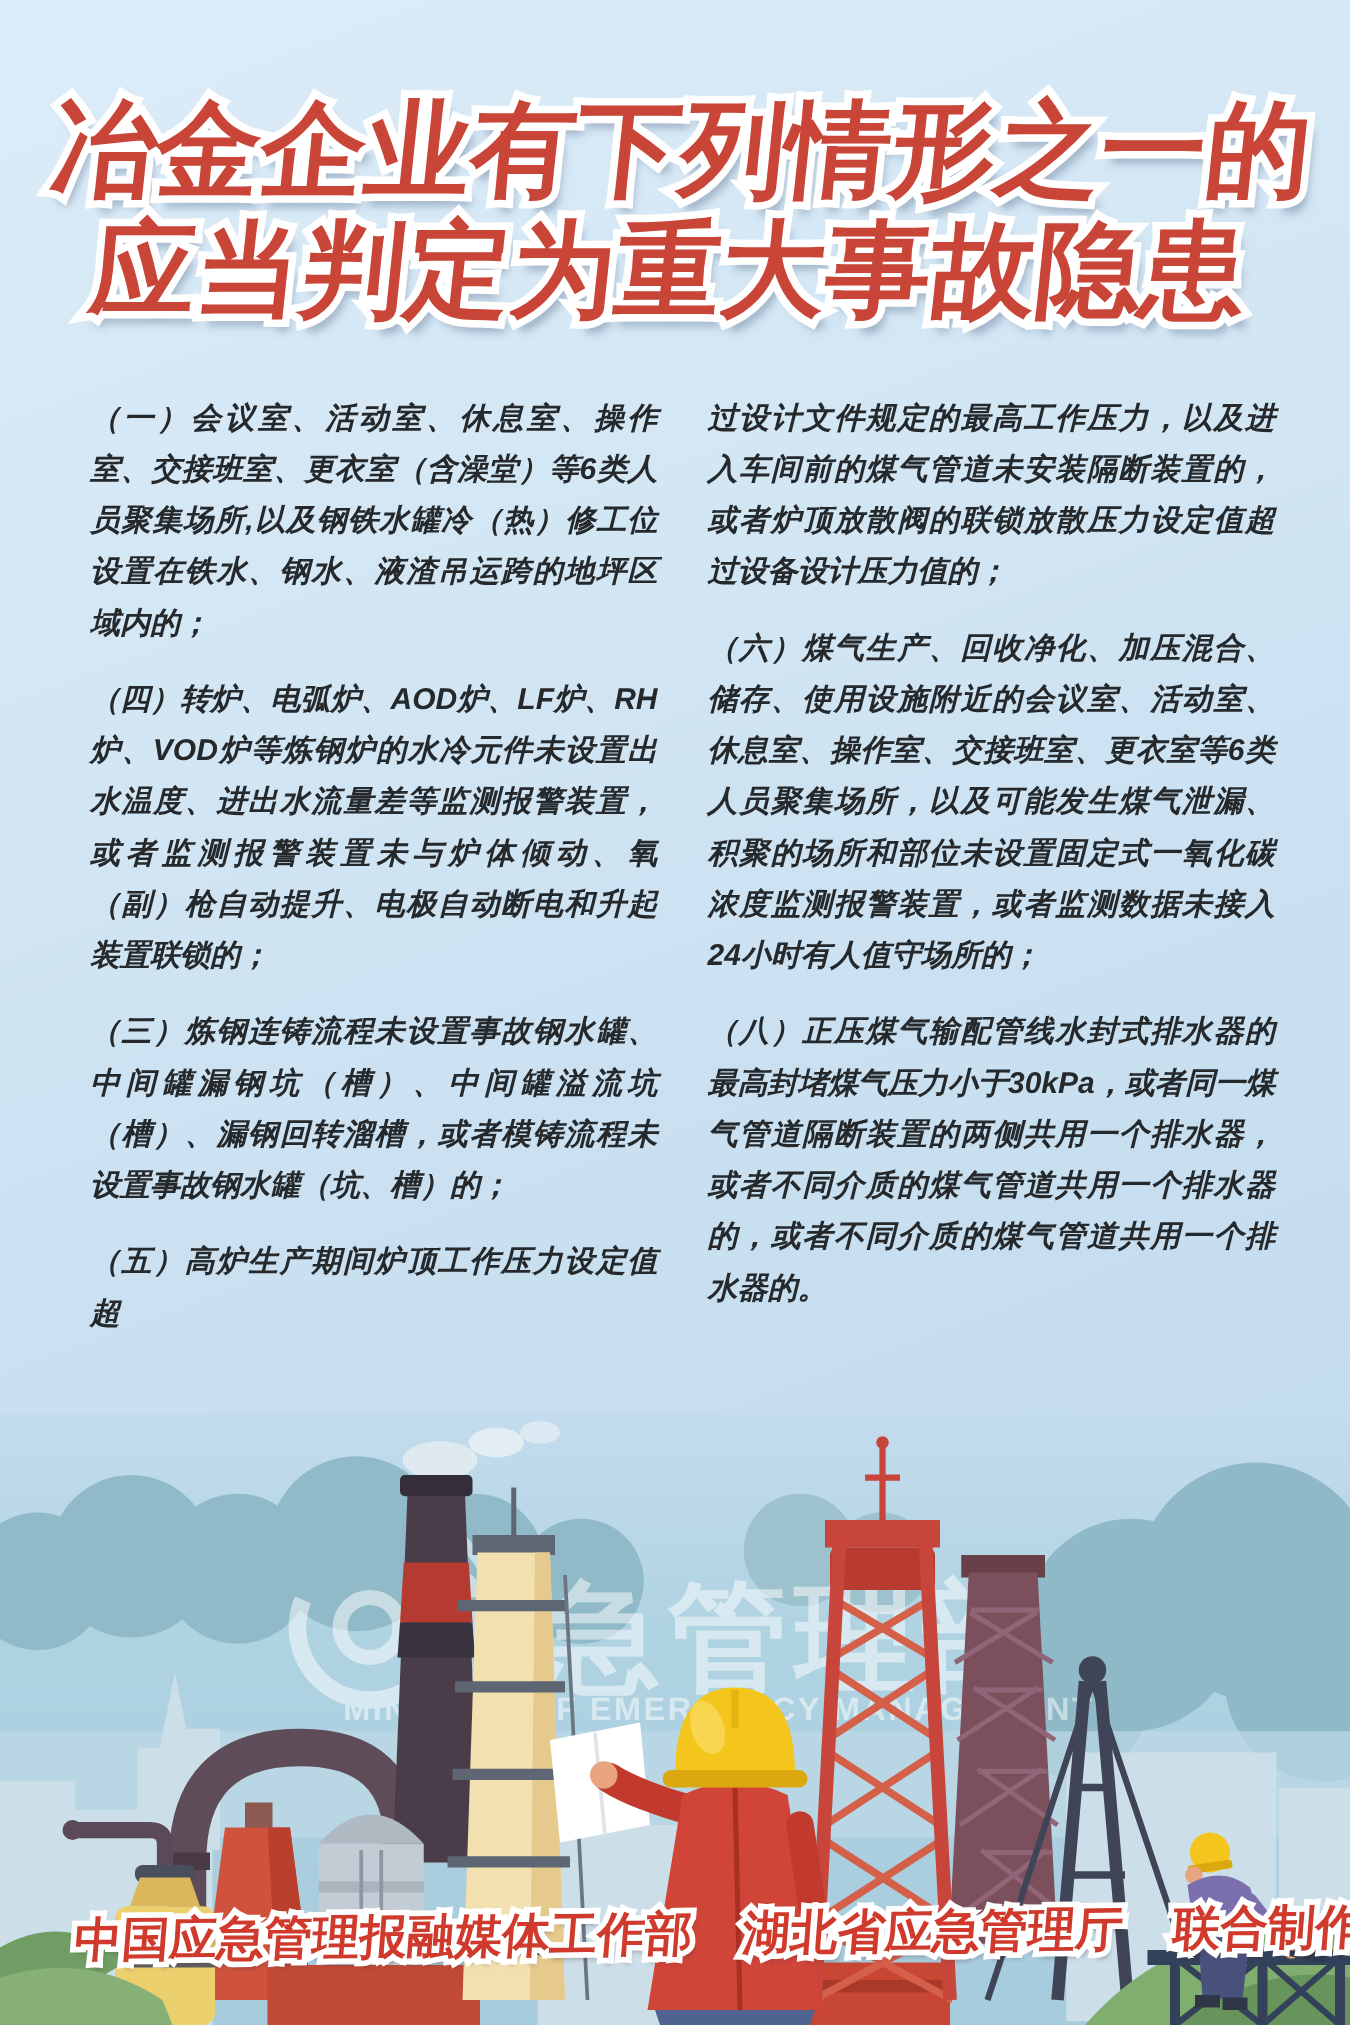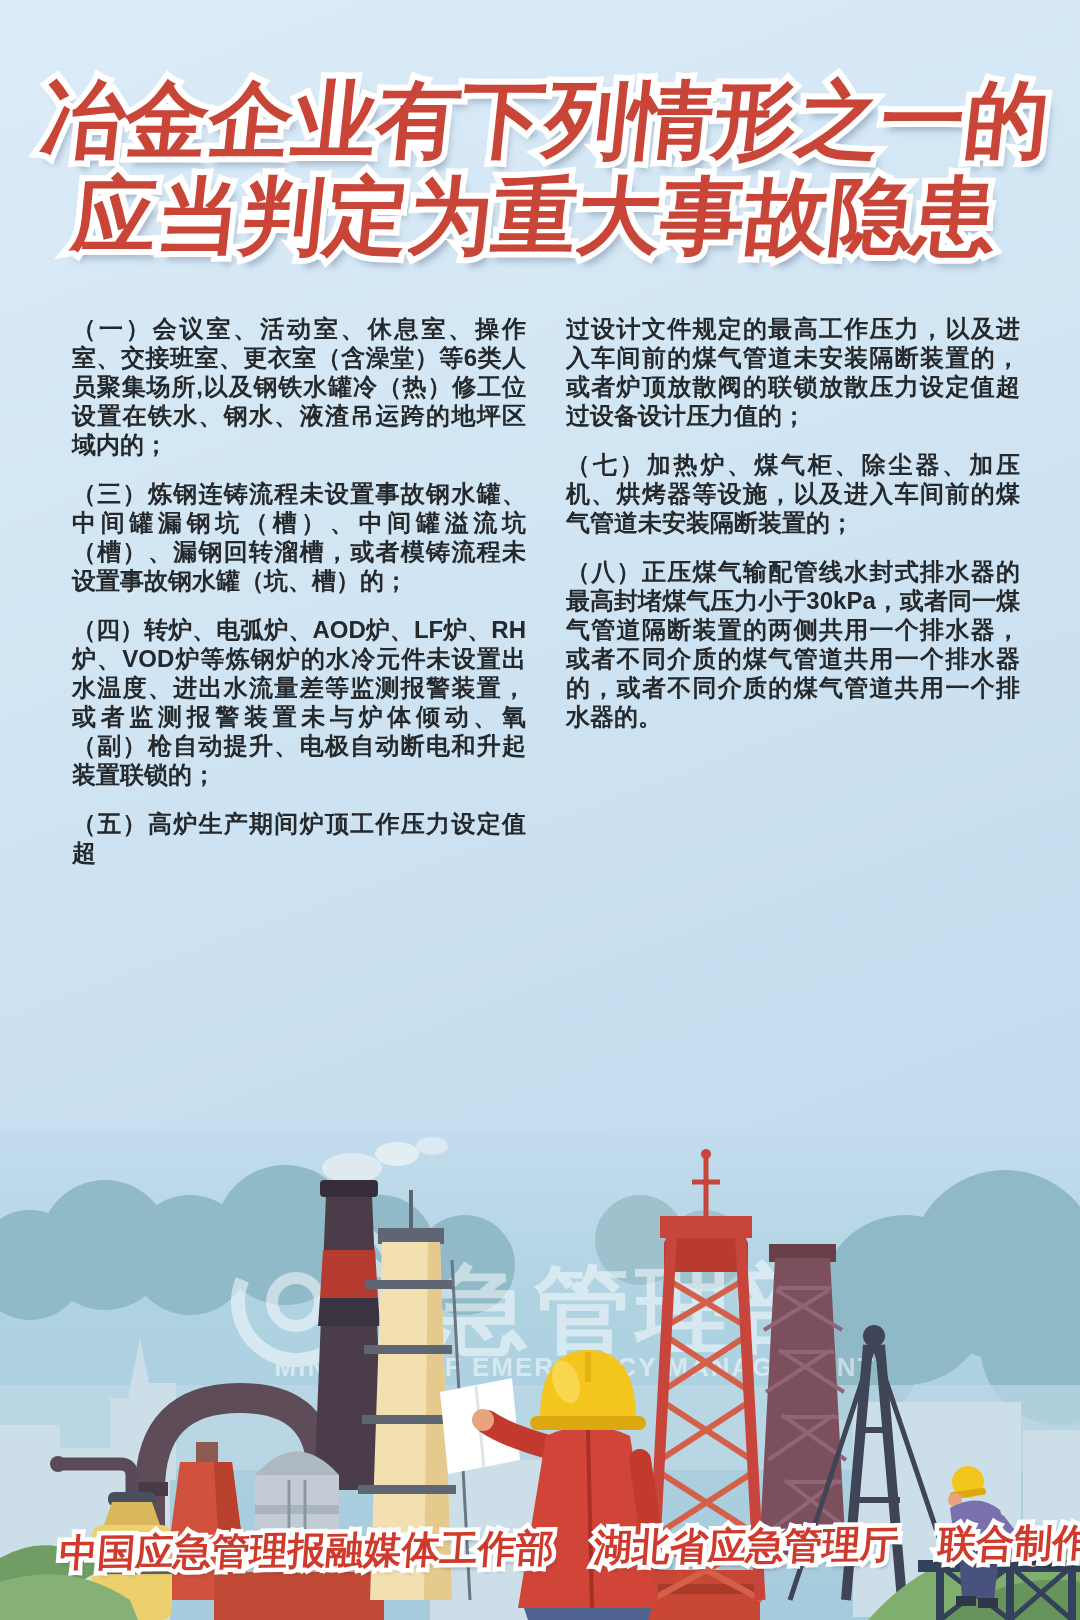--- a/index.html
+++ b/index.html
@@ -28,24 +28,25 @@
     transform:skewX(-6deg);
   }
   
   .body-text{
     position:absolute;top:314px;left:72px;right:60px;
     display:flex;gap:40px;
   }
   .column{flex:1;min-width:0;}
   .column p{
     margin:0 0 20px 0;
-    font-size:24px;line-height:29px;
+    font-size:24px;line-height:41px;
     text-align:justify;
     color:#25292c;
     font-weight:600;
+    font-style:italic;
   }
   
   .scene{position:absolute;left:0;top:1130px;width:1080px;height:490px;}
   
   .credits{
     position:absolute;top:1524px;left:0;right:0;
     text-align:center;
     font-weight:900;font-size:38px;line-height:48px;
     transform:skewX(-5deg) rotate(-0.6deg);
     z-index:5;
@@ -67,28 +68,28 @@
     <span class="outlined">
       <span class="stroke">应当判定为重大事故隐患</span>
       <span class="fill">应当判定为重大事故隐患</span>
     </span>
   </div>
 
   <div class="body-text">
     <div class="column">
 
     <p>（一）会议室、活动室、休息室、操作室、交接班室、更衣室（含澡堂）等6类人员聚集场所,以及钢铁水罐冷（热）修工位设置在铁水、钢水、液渣吊运跨的地坪区域内的；</p>
+        <p>（四）转炉、电弧炉、AOD炉、LF炉、RH炉、VOD炉等炼钢炉的水冷元件未设置出水温度、进出水流量差等监测报警装置，或者监测报警装置未与炉体倾动、氧（副）枪自动提升、电极自动断电和升起装置联锁的；</p>
         <p>（三）炼钢连铸流程未设置事故钢水罐、中间罐漏钢坑（槽）、中间罐溢流坑（槽）、漏钢回转溜槽，或者模铸流程未设置事故钢水罐（坑、槽）的；</p>
-        <p>（四）转炉、电弧炉、AOD炉、LF炉、RH炉、VOD炉等炼钢炉的水冷元件未设置出水温度、进出水流量差等监测报警装置，或者监测报警装置未与炉体倾动、氧（副）枪自动提升、电极自动断电和升起装置联锁的；</p>
         <p>（五）高炉生产期间炉顶工作压力设定值超</p>
       </div>
     <div class="column">
 
     <p>过设计文件规定的最高工作压力，以及进入车间前的煤气管道未安装隔断装置的，或者炉顶放散阀的联锁放散压力设定值超过设备设计压力值的；</p>
-        <p>（七）加热炉、煤气柜、除尘器、加压机、烘烤器等设施，以及进入车间前的煤气管道未安装隔断装置的；</p>
+        <p>（六）煤气生产、回收净化、加压混合、储存、使用设施附近的会议室、活动室、休息室、操作室、交接班室、更衣室等6类人员聚集场所，以及可能发生煤气泄漏、积聚的场所和部位未设置固定式一氧化碳浓度监测报警装置，或者监测数据未接入24小时有人值守场所的；</p>
         <p>（八）正压煤气输配管线水封式排水器的最高封堵煤气压力小于30kPa，或者同一煤气管道隔断装置的两侧共用一个排水器，或者不同介质的煤气管道共用一个排水器的，或者不同介质的煤气管道共用一个排水器的。</p>
       </div>
   </div>
 
   <svg class="scene" viewBox="0 0 1080 490">
     <defs>
       <linearGradient id="sky" x1="0" y1="0" x2="0" y2="1">
         <stop offset="0" stop-color="#c3dcee"></stop>
         <stop offset="0.35" stop-color="#b0d3e2"></stop>
         <stop offset="1" stop-color="#a6cbdc"></stop>

